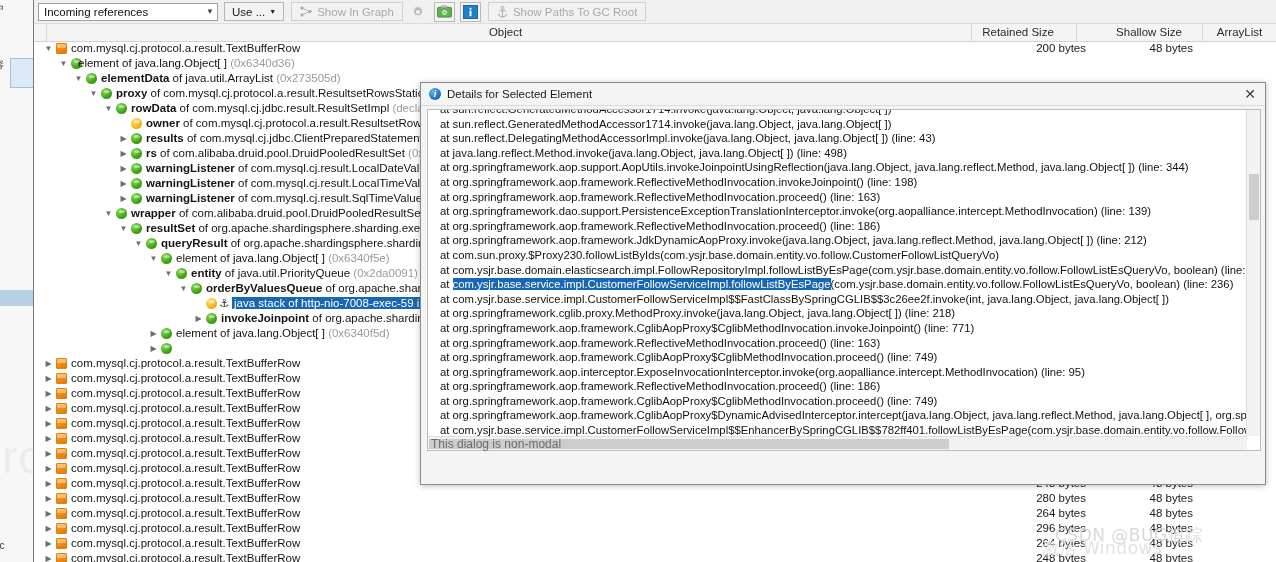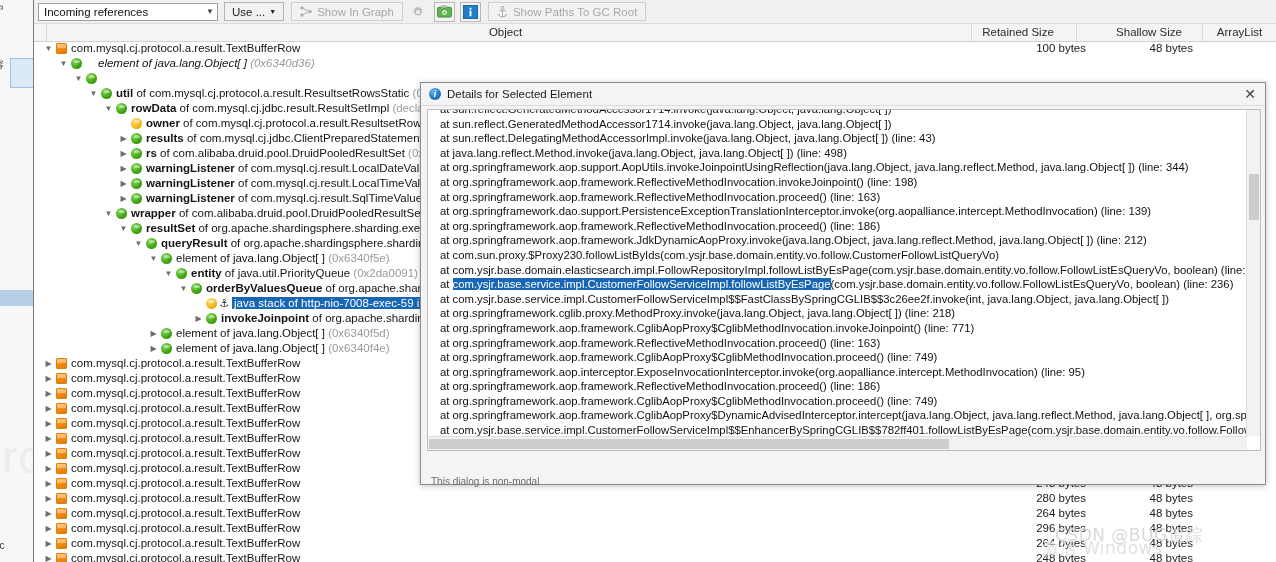--- a/index.html
+++ b/index.html
@@ -194,21 +194,21 @@
   }
   
   #h-scroll{
     position:absolute;left:0;bottom:0;width:819px;height:14px;
     background:#f2f2f2;border-top:1px solid #dedede;box-sizing:border-box;
   }
   #h-thumb{
     position:absolute;left:1px;top:2px;width:520px;height:10px;background:#cdcdcd;
   }
   #dlg-status{
-    position:absolute;left:10px;top:393px;font-size:10px;color:#6b6b6b;
+    position:absolute;left:10px;top:354px;font-size:12px;color:#6b6b6b;
   }
 
   
   .wm{
     position:absolute;pointer-events:none;white-space:nowrap;
     font-family:"DejaVu Sans",sans-serif;
   }
   #wm-csdn{
     left:1055px;top:524px;font-size:17px;color:#d9d9d9;letter-spacing:.5px;
   }
@@ -293,36 +293,37 @@
     <div class="cell c-ret">Retained Size</div>
     <div class="cell c-sha">Shallow Size</div>
     <div class="cell c-alloc">ArrayList</div>
   </div>
 
   <div id="tree">
       <div class="row">
         <span class="twisty" style="left: 9px;">▼</span>
         <span class="ico cube" style="left: 22px; position: absolute;"></span>
         <span class="lbl" style="left: 37px;"><span>com.mysql.cj.protocol.a.result.TextBufferRow</span></span>
-        <span class="size-cell ret-cell">100 bytes</span>
+        <span class="size-cell ret-cell">200 bytes</span>
         <span class="size-cell sha-cell">48 bytes</span>
       </div>
       <div class="row">
         <span class="twisty" style="left: 24px;">▼</span>
         <span class="ico green" style="left: 37px; position: absolute;"></span>
-        <span class="lbl" style="left: 64px; font-style: italic;"><span>element of java.lang.Object[ ] </span><span class="addr">(0x6340d36)</span></span>
+        <span class="lbl" style="left: 44px;"><span>element of java.lang.Object[ ] </span><span class="addr">(0x6340d36)</span></span>
       </div>
       <div class="row">
         <span class="twisty" style="left: 39px;">▼</span>
         <span class="ico green" style="left: 52px; position: absolute;"></span>
+        <span class="lbl" style="left: 67px;"><span class="bold">elementData</span><span> of java.util.ArrayList </span><span class="addr">(0x273505d)</span></span>
       </div>
       <div class="row">
         <span class="twisty" style="left: 54px;">▼</span>
         <span class="ico green" style="left: 67px; position: absolute;"></span>
-        <span class="lbl" style="left: 82px;"><span class="bold">util</span><span> of com.mysql.cj.protocol.a.result.ResultsetRowsStatic </span><span class="addr">(0x2da00</span></span>
+        <span class="lbl" style="left: 82px;"><span class="bold">proxy</span><span> of com.mysql.cj.protocol.a.result.ResultsetRowsStatic </span><span class="addr">(0x2da00</span></span>
       </div>
       <div class="row">
         <span class="twisty" style="left: 69px;">▼</span>
         <span class="ico green" style="left: 82px; position: absolute;"></span>
         <span class="lbl" style="left: 97px;"><span class="bold">rowData</span><span> of com.mysql.cj.jdbc.result.ResultSetImpl </span><span class="addr">(declared by</span></span>
       </div>
       <div class="row">
         <span class="ico yellow" style="left: 97px; position: absolute;"></span>
         <span class="lbl" style="left: 112px;"><span class="bold">owner</span><span> of com.mysql.cj.protocol.a.result.ResultsetRowsStatic </span><span class="addr">(</span></span>
       </div>
@@ -392,21 +393,20 @@
         <span class="lbl" style="left: 187px;"><span class="bold">invokeJoinpoint</span><span> of org.apache.sharding</span></span>
       </div>
       <div class="row">
         <span class="twisty" style="left: 114px;">▶</span>
         <span class="ico green" style="left: 127px; position: absolute;"></span>
         <span class="lbl" style="left: 142px;"><span>element of java.lang.Object[ ] </span><span class="addr">(0x6340f5d)</span></span>
       </div>
       <div class="row">
         <span class="twisty" style="left: 114px;">▶</span>
         <span class="ico green" style="left: 127px; position: absolute;"></span>
-        <span class="lbl" style="left: 142px;"><span>element of java.lang.Object[ ] </span><span class="addr">(0x6340f4e)</span></span>
       </div>
       <div class="row">
         <span class="twisty" style="left: 9px;">▶</span>
         <span class="ico cube" style="left: 22px; position: absolute;"></span>
         <span class="lbl" style="left: 37px;"><span>com.mysql.cj.protocol.a.result.TextBufferRow</span></span>
       </div>
       <div class="row">
         <span class="twisty" style="left: 9px;">▶</span>
         <span class="ico cube" style="left: 22px; position: absolute;"></span>
         <span class="lbl" style="left: 37px;"><span>com.mysql.cj.protocol.a.result.TextBufferRow</span></span>

